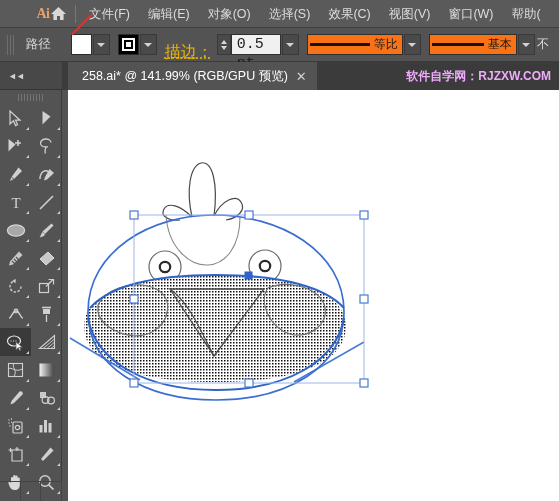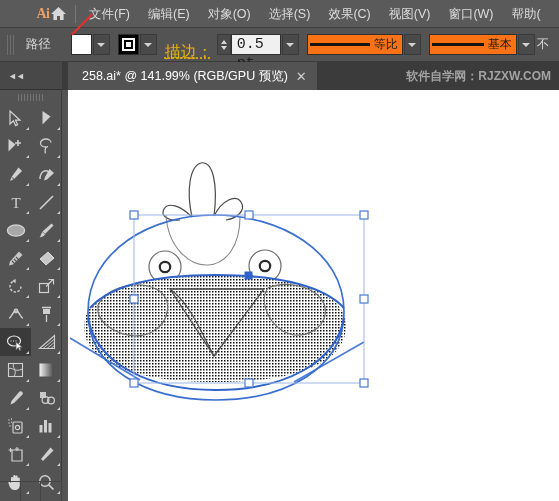--- a/index.html
+++ b/index.html
@@ -131,21 +131,21 @@
     background: #535353;
     display: flex; align-items: center; gap: 8px;
     padding: 0 10px 0 14px;
     border-right: 1px solid #3b3b3b;
   }
   .doc-tab-title { font-size: 12.5px; color: #ffffff; white-space: nowrap; }
   .tab-close { font-size: 13px; color: #cfcfcf; line-height: 1; }
   .brand {
     position: absolute; right: 8px; top: 0; height: 28px;
     display: flex; align-items: center;
-    font-size: 12px; color: #a3a3a3; font-weight: bold; white-space: nowrap;
+    font-size: 12px; color: #f0abfc; font-weight: bold; white-space: nowrap;
   }
 
   
   .toolpanel {
     position: absolute; left: 0; top: 90px; width: 62px; height: 411px;
     background: #535353; border-right: 1px solid #3a3a3a;
   }
   .tool-grip {
     height: 14px; display:flex; align-items:center; justify-content:center;
   }

